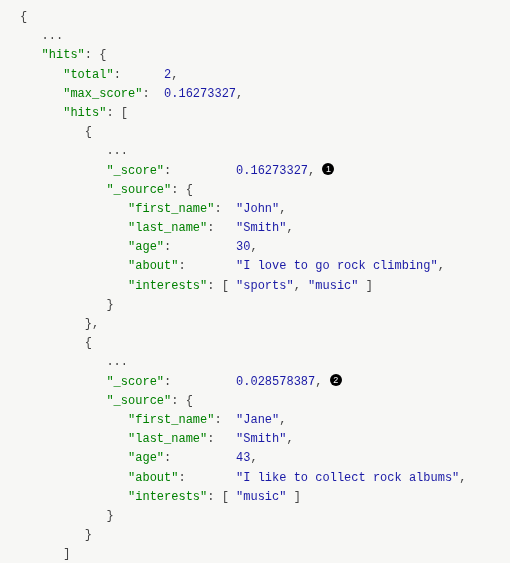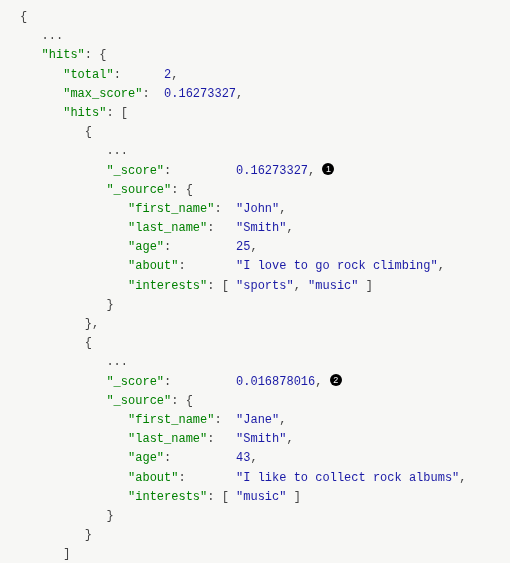--- a/index.html
+++ b/index.html
@@ -43,28 +43,28 @@
    <span class="k">"hits"</span><span class="p">: {</span>
       <span class="k">"total"</span><span class="p">:      </span><span class="n">2</span><span class="p">,</span>
       <span class="k">"max_score"</span><span class="p">:  </span><span class="n">0.16273327</span><span class="p">,</span>
       <span class="k">"hits"</span><span class="p">: [</span>
          <span class="p">{</span>
             <span class="p">...</span>
             <span class="k">"_score"</span><span class="p">:         </span><span class="n">0.16273327</span><span class="p">, </span><span class="callout">1</span>
             <span class="k">"_source"</span><span class="p">: {</span>
                <span class="k">"first_name"</span><span class="p">:  </span><span class="s">"John"</span><span class="p">,</span>
                <span class="k">"last_name"</span><span class="p">:   </span><span class="s">"Smith"</span><span class="p">,</span>
-               <span class="k">"age"</span><span class="p">:         </span><span class="n">25</span><span class="p">,</span>
+               <span class="k">"age"</span><span class="p">:         </span><span class="n">30</span><span class="p">,</span>
                <span class="k">"about"</span><span class="p">:       </span><span class="s">"I love to go rock climbing"</span><span class="p">,</span>
                <span class="k">"interests"</span><span class="p">: [ </span><span class="s">"sports"</span><span class="p">, </span><span class="s">"music"</span><span class="p"> ]</span>
             <span class="p">}</span>
          <span class="p">},</span>
          <span class="p">{</span>
             <span class="p">...</span>
-            <span class="k">"_score"</span><span class="p">:         </span><span class="n">0.016878016</span><span class="p">, </span><span class="callout">2</span>
+            <span class="k">"_score"</span><span class="p">:         </span><span class="n">0.028578387</span><span class="p">, </span><span class="callout">2</span>
             <span class="k">"_source"</span><span class="p">: {</span>
                <span class="k">"first_name"</span><span class="p">:  </span><span class="s">"Jane"</span><span class="p">,</span>
                <span class="k">"last_name"</span><span class="p">:   </span><span class="s">"Smith"</span><span class="p">,</span>
                <span class="k">"age"</span><span class="p">:         </span><span class="n">43</span><span class="p">,</span>
                <span class="k">"about"</span><span class="p">:       </span><span class="s">"I like to collect rock albums"</span><span class="p">,</span>
                <span class="k">"interests"</span><span class="p">: [ </span><span class="s">"music"</span><span class="p"> ]</span>
             <span class="p">}</span>
          <span class="p">}</span>
       <span class="p">]</span>
    

